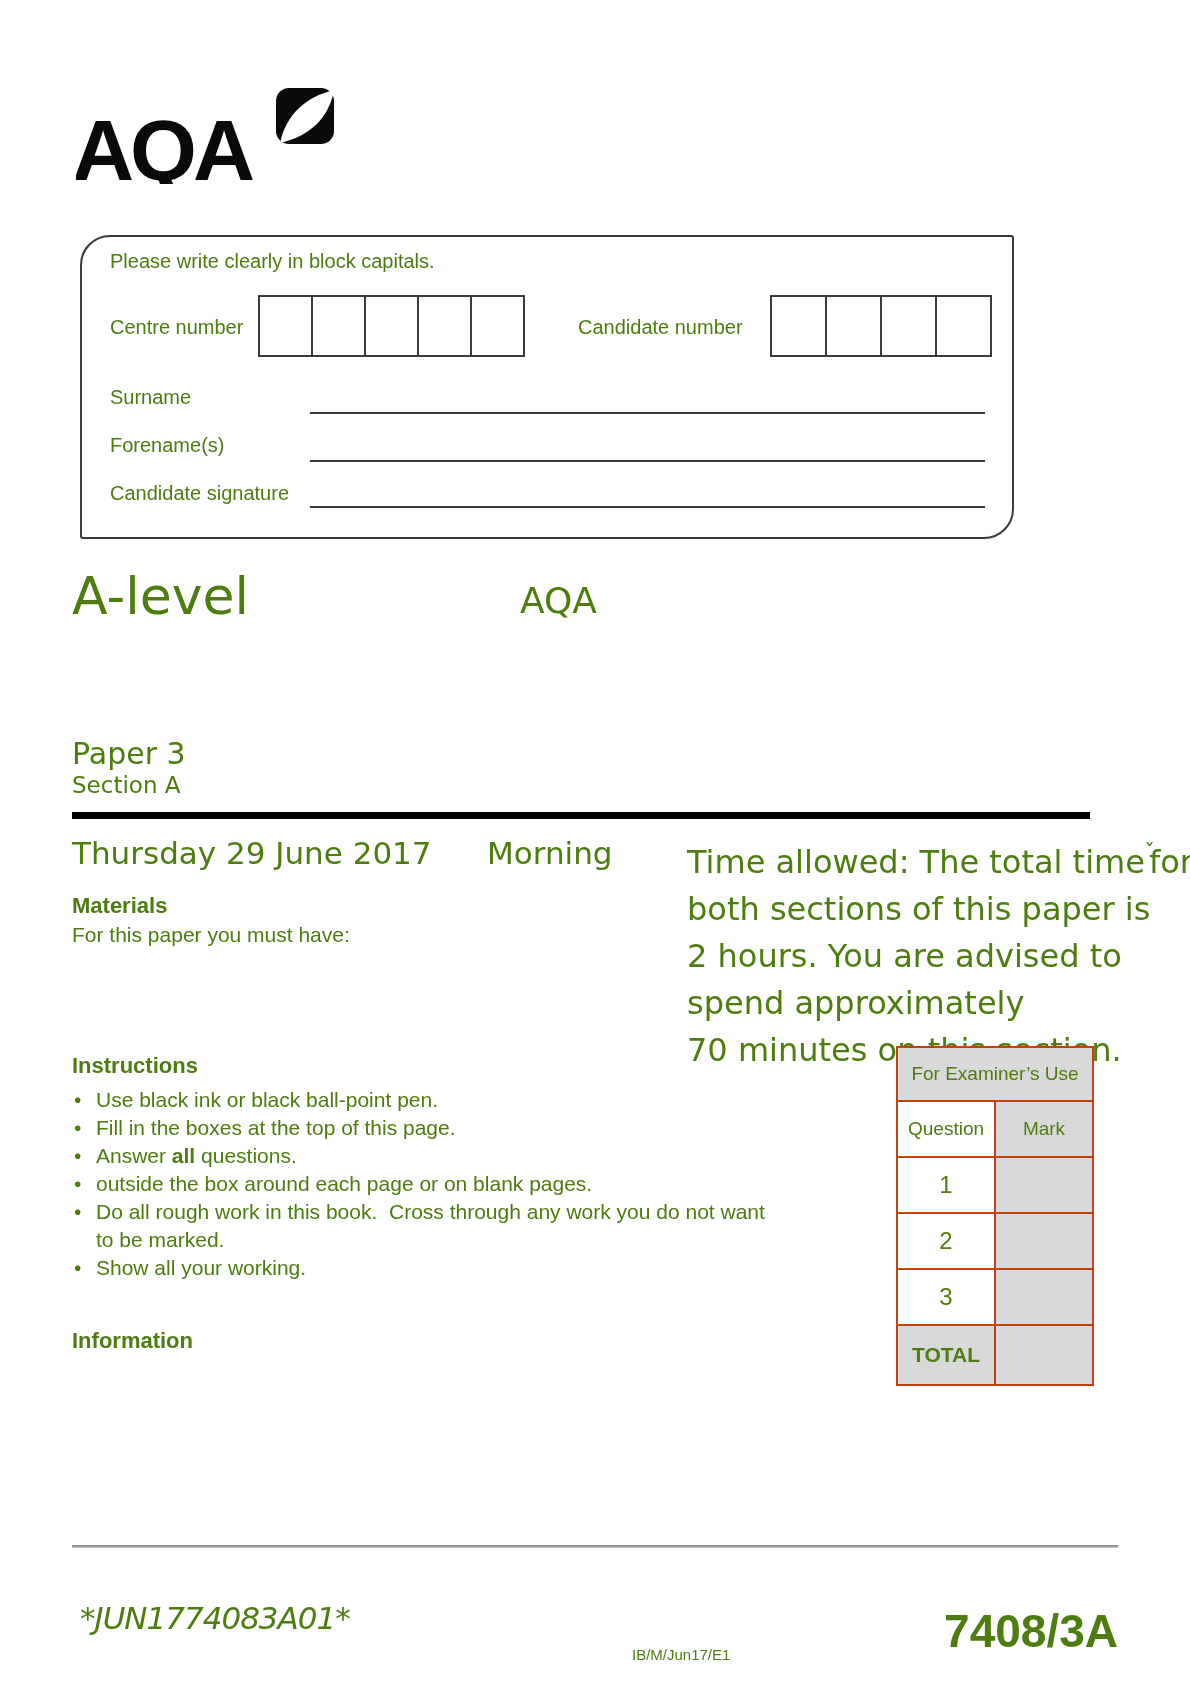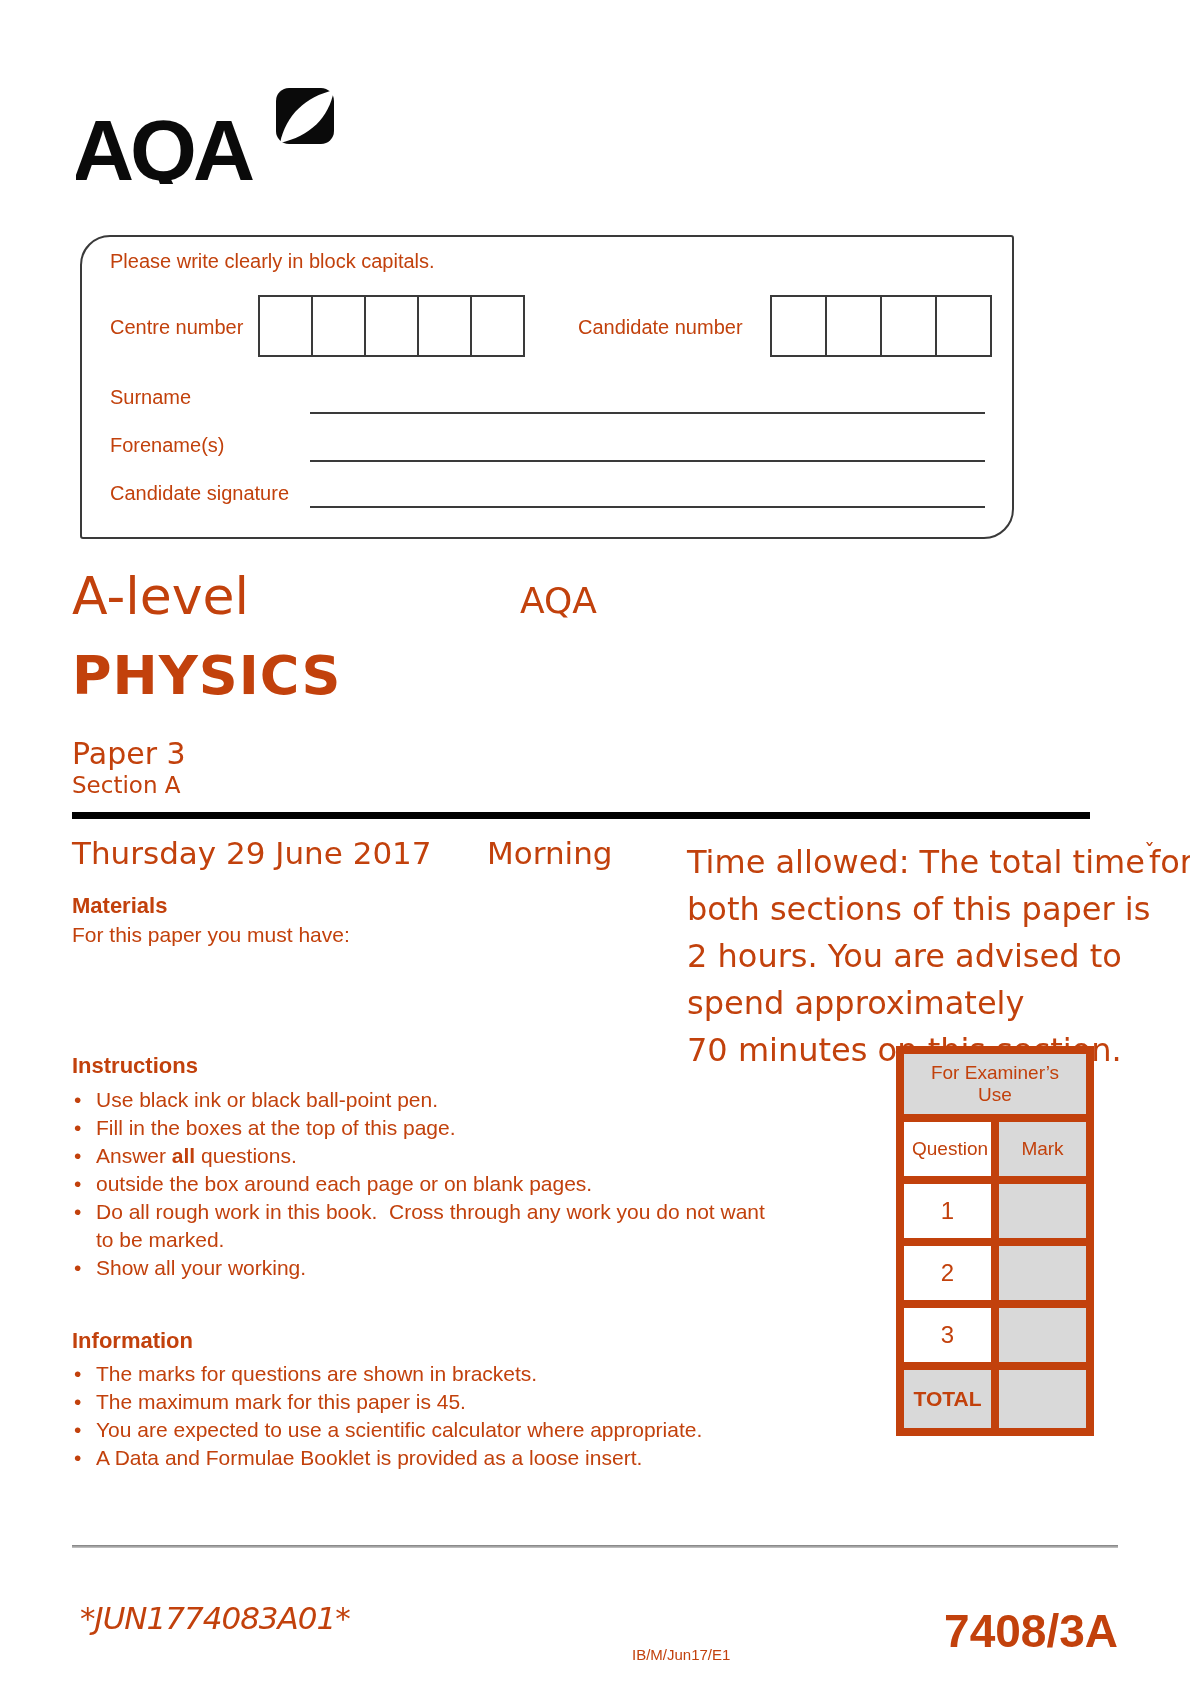--- a/index.html
+++ b/index.html
@@ -1,18 +1,18 @@
 <!DOCTYPE html>
 <html><head>
 <meta charset="utf-8">
 <style>
   html,body{margin:0;padding:0;background:#fff;}
   .page{
     position:relative;width:1190px;height:1684px;background:#ffffff;
-    font-family:"Liberation Sans",sans-serif;color:#c2410c;overflow:hidden;
+    font-family:"Liberation Sans",sans-serif;color:#4d7c0f;overflow:hidden;
   }
   .abs{position:absolute;}
 
   
   .logo{left:76px;top:88px;}
 
   
   .cand-box{
     left:80px;top:235px;width:930px;height:300px;
     border:2px solid #3a3a3a;border-radius:30px 3px 30px 3px;
@@ -53,21 +53,21 @@
   .materials-list{left:72px;top:950px;}
 
   .instructions-h{left:72px;top:1053px;}
   .instructions-list{left:72px;top:1086px;width:790px;}
 
   .information-h{left:72px;top:1328px;}
   .information-list{left:72px;top:1360px;width:760px;}
 
   
   .exam-table{left:896px;top:1046px;width:198px;border-collapse:collapse;table-layout:fixed;}
-  .exam-table td{border:8px solid #c2410c;text-align:center;padding:8px;}
+  .exam-table td{border:2px solid #c2410c;text-align:center;padding:8px;}
   .exam-table .ttl{background:#d9d9d9;font-size:19px;height:36px;}
   .exam-table .qh{background:#fff;font-size:19px;height:38px;}
   .exam-table .mh{background:#d9d9d9;font-size:19px;height:38px;}
   .exam-table .qn{background:#fff;font-size:24px;height:38px;}
   .exam-table .mk{background:#d9d9d9;height:38px;}
   .exam-table .total{background:#d9d9d9;font-weight:700;font-size:21px;height:42px;}
 
   
   .thin-rule{left:72px;top:1545px;width:1046px;height:3px;
     background:linear-gradient(#7d7d7d,#c9c9c9);}
@@ -112,21 +112,20 @@
   <div class="abs writeline" style="left:310px;top:412px;"></div>
 
   <div class="abs cand-label" style="left:110px;top:434px;">Forename(s)</div>
   <div class="abs writeline" style="left:310px;top:460px;"></div>
 
   <div class="abs cand-label" style="left:110px;top:482px;">Candidate signature</div>
   <div class="abs writeline" style="left:310px;top:506px;"></div>
 
   <div class="abs t-alevel">A-level</div>
   <div class="abs t-aqa">AQA</div>
-  <div class="abs t-subject">PHYSICS</div>
   <div class="abs t-paper">Paper 3</div>
   <div class="abs t-section">Section A</div>
   <div class="abs thick-rule"></div>
 
   <div class="abs sess-date">Thursday 29 June 2017</div>
   <div class="abs sess-morning">Morning</div>
 
   <div class="abs time-allowed">
     <div><span>Time allowed: The total time</span><span class="caret-mark">ˇ</span><span>for</span></div>
     <div>both sections of this paper is</div>
@@ -147,26 +146,20 @@
       <div>outside the box around each page or on blank pages.</div>
     </li>
     <li>
       <div>Do all rough work in this book.&nbsp; Cross through any work you do not want</div>
       <div>to be marked.</div>
     </li>
     <li>Show all your working.</li>
   </ul>
 
   <div class="abs sec-heading information-h">Information</div>
-  <ul class="abs blist info-list information-list">
-    <li>The marks for questions are shown in brackets.</li>
-    <li>The maximum mark for this paper is 45.</li>
-    <li>You are expected to use a scientific calculator where appropriate.</li>
-    <li>A Data and Formulae Booklet is provided as a loose insert.</li>
-  </ul>
 
   <table class="abs exam-table">
     <tbody>
       <tr>
           <td class="ttl" colspan="2">For Examiner’s Use</td>
         </tr>
       <tr>
         <td class="qh">Question</td>
         <td class="mh">Mark</td>
       </tr>

